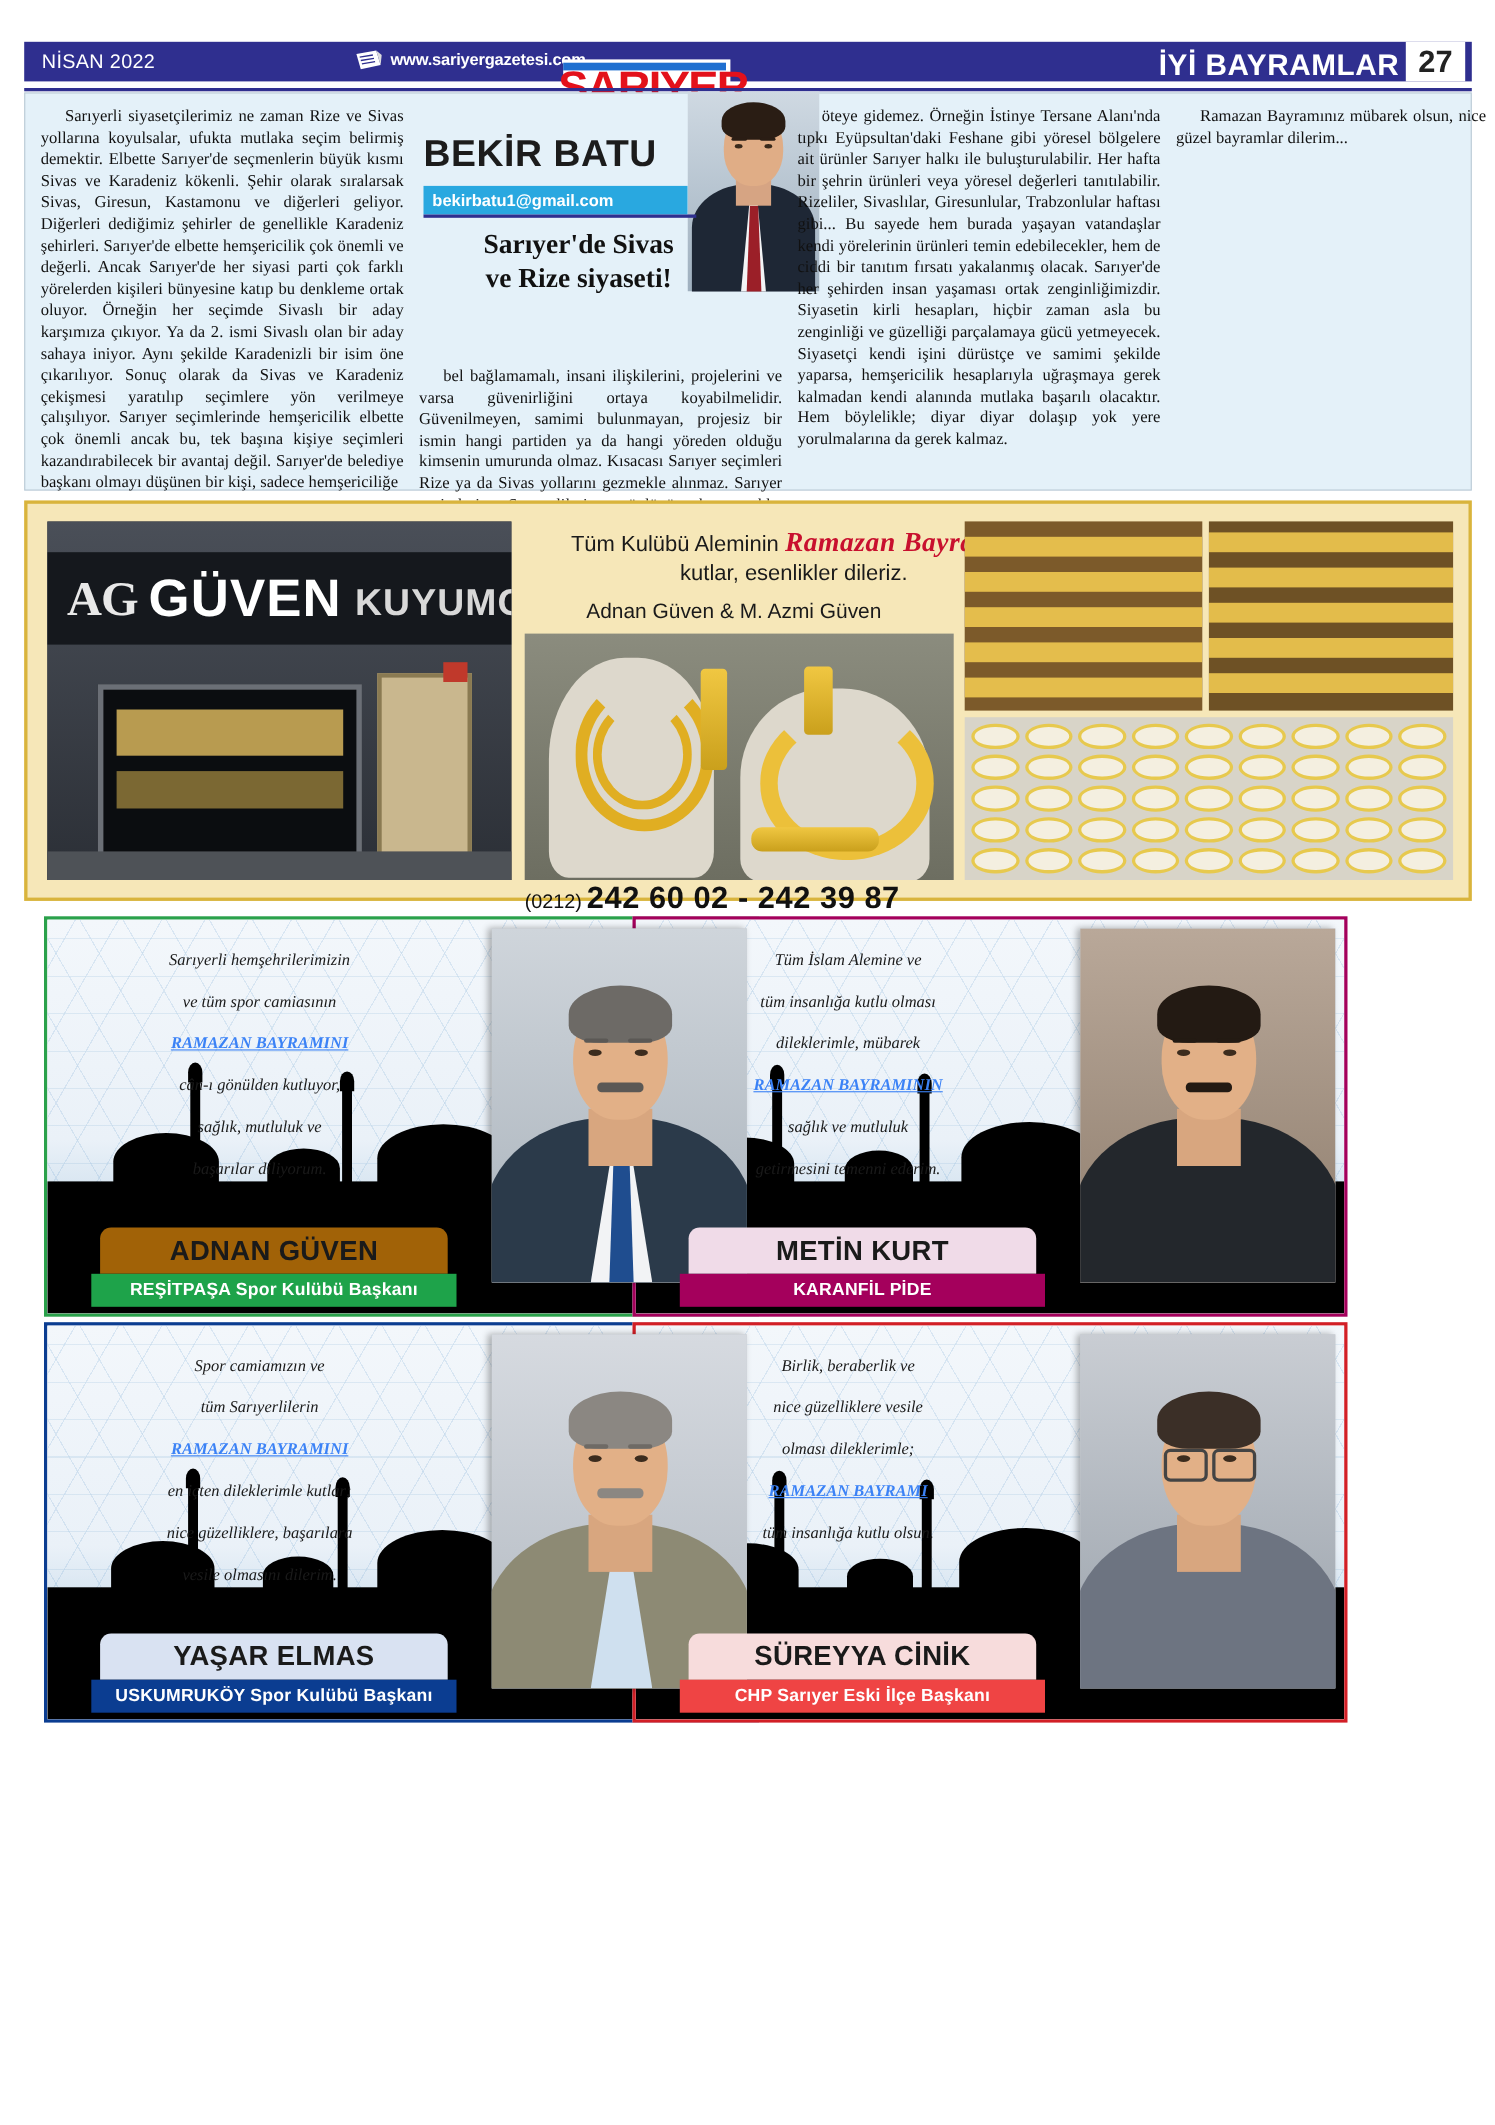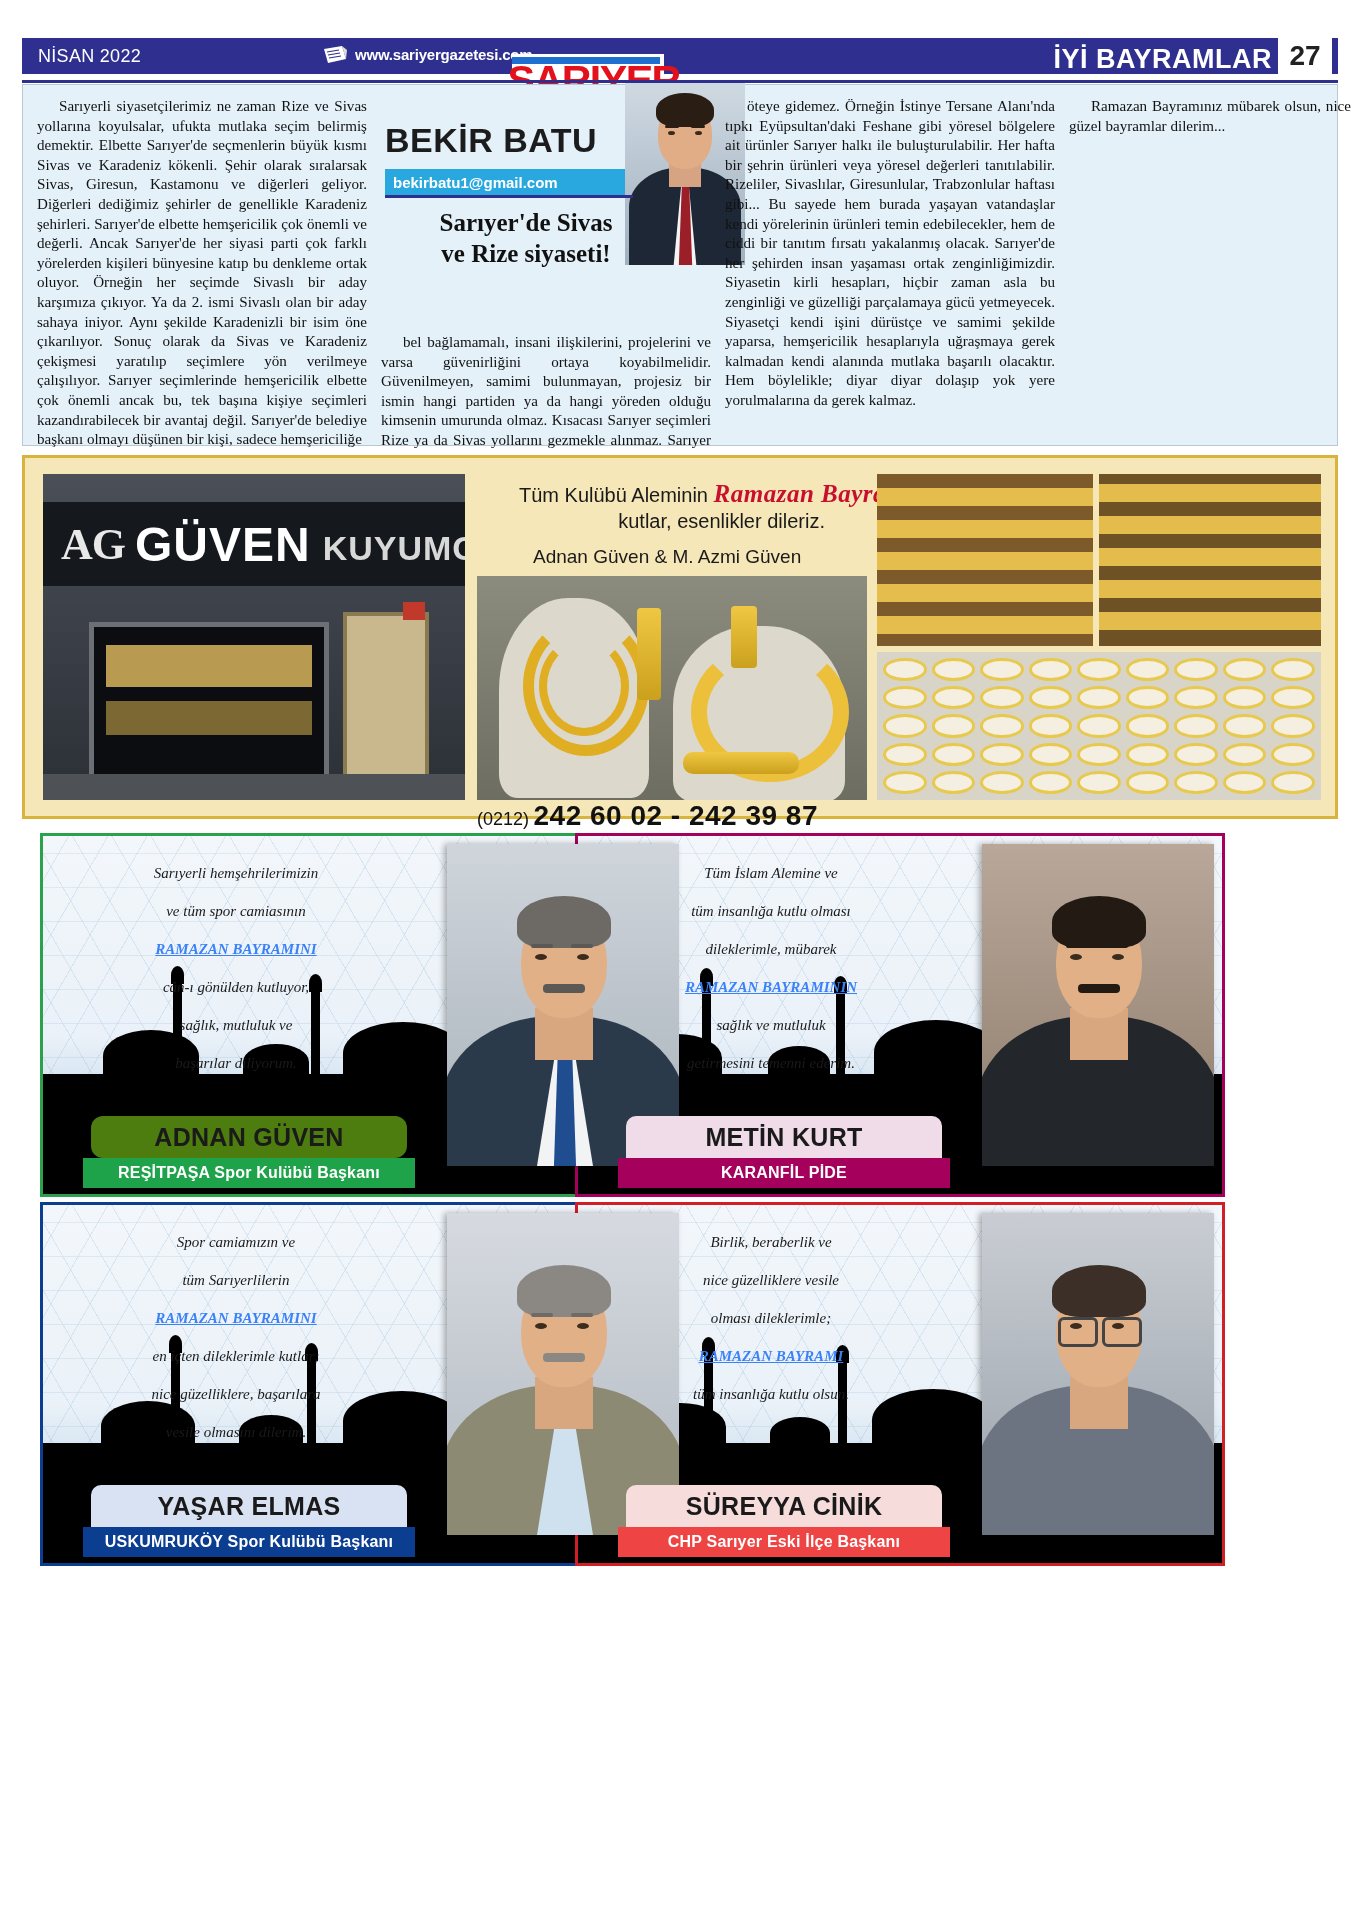--- a/index.html
+++ b/index.html
@@ -322,21 +322,21 @@
     <div class="p-tie" style="background:#1f4d8f;"></div>
     <div class="p-neck"></div>
     <div class="p-face"></div>
     <div class="p-hair" style="background:#6d6a66;"></div>
     <div class="p-brow" style="left:84px;background:#5b5855;"></div>
     <div class="p-brow" style="left:124px;background:#5b5855;"></div>
     <div class="p-eye" style="left:88px;"></div>
     <div class="p-eye" style="left:130px;"></div>
     <div class="p-mus" style="background:#5b5855;"></div>
   </div>
-  <div class="namebar" style="background: #4d7c0f; border-radius: 12px;">
+  <div class="namebar" style="background: #a16207;">
     <span>ADNAN GÜVEN</span>
   </div>
   <div class="titlebar" style="background: rgb(30, 163, 74);">
     <span>REŞİTPAŞA Spor Kulübü Başkanı</span>
   </div>
 </div>
 
 <div class="card c2" style="border-color: rgb(164, 0, 92);">
   <div class="card-sky"></div>
     <div class="card-pattern"></div>

